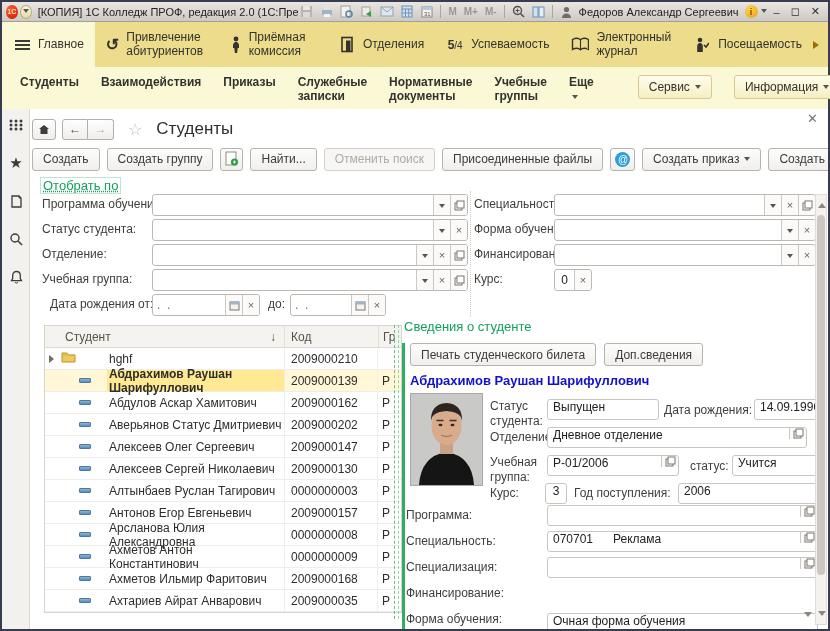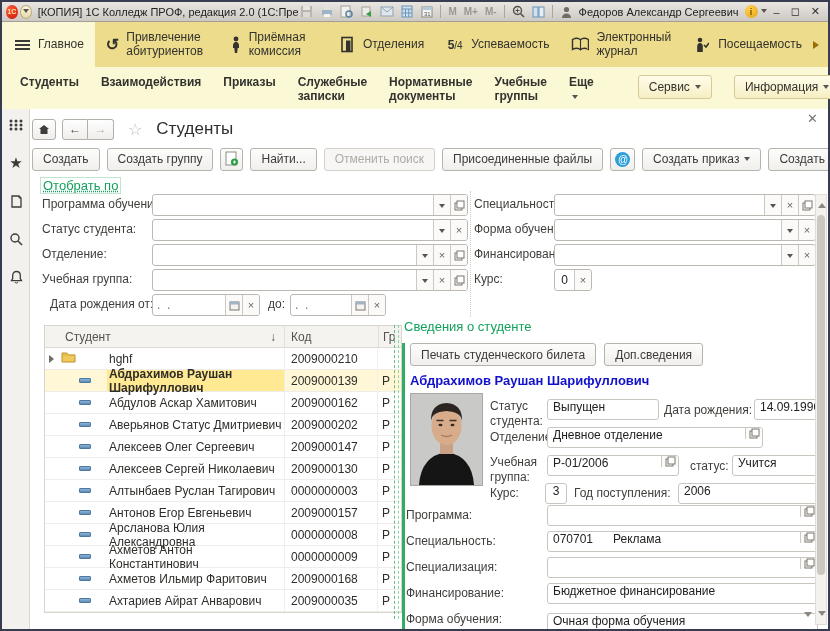--- a/index.html
+++ b/index.html
@@ -639,21 +639,21 @@
       <span class="dlabel" style="left:88px;top:82px;width:58px">Статус студента:</span>
       <div class="dfield" style="left:145px;top:82px;width:112px">
           <span class="dval">Выпущен</span>
         </div>
       <span class="dlabel" style="left:262px;top:86px">Дата рождения:</span>
       <div class="dfield" style="left:352px;top:82px;width:64px">
           <span class="dval">14.09.1990</span>
         </div>
 
       <span class="dlabel" style="left:88px;top:113px">Отделение:</span>
-      <div class="dfield" style="left:145px;top:110px;width:216px">
+      <div class="dfield" style="left:145px;top:110px;width:260px">
         <span class="dval">Дневное отделение</span>
         <span class="fbtn">
             <svg width="11" height="11">
               <rect x="1" y="3" width="7" height="7" fill="none" stroke="#7a7771"></rect>
               <rect x="3" y="1" width="7" height="7" fill="#fff" stroke="#7a7771"></rect>
             </svg>
           </span>
       </div>
 
       <span class="dlabel" style="left:88px;top:138px;width:56px">Учебная группа:</span>
@@ -707,23 +707,20 @@
         <span class="dval"></span>
         <span class="fbtn">
             <svg width="11" height="11">
               <rect x="1" y="3" width="7" height="7" fill="none" stroke="#7a7771"></rect>
               <rect x="3" y="1" width="7" height="7" fill="#fff" stroke="#7a7771"></rect>
             </svg>
           </span>
       </div>
 
       <span class="dlabel" style="left:4px;top:269px">Финансирование:</span>
-      <div class="dfield" style="left:145px;top:266px;width:271px">
-          <span class="dval">Бюджетное финансирование</span>
-        </div>
 
       <span class="dlabel" style="left:4px;top:295px">Форма обучения:</span>
       <div class="dfield" style="left:145px;top:296px;width:271px">
           <span class="dval">Очная форма обучения</span>
         </div>
 
       <span class="pscroll-hint"></span>
     </div>
 
     <div class="vscroll">

